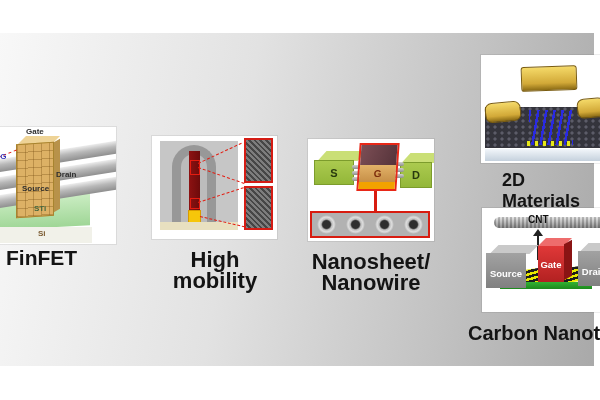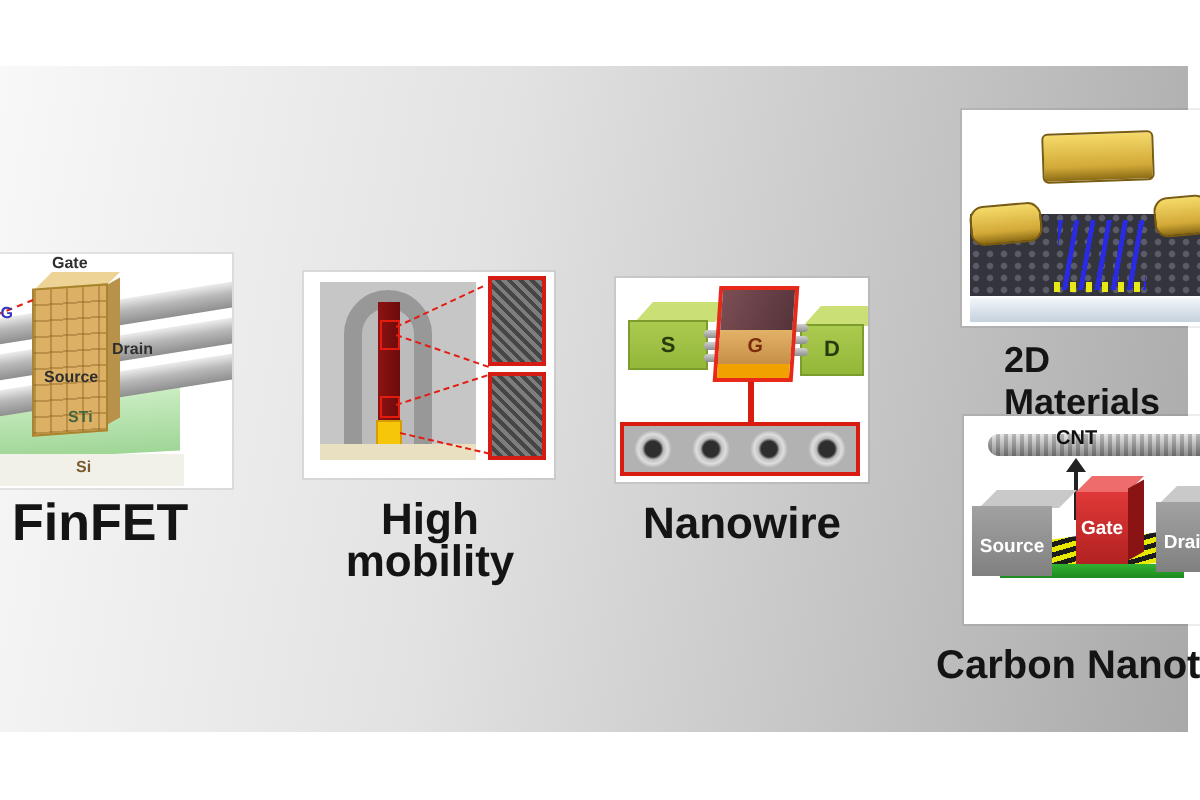--- a/index.html
+++ b/index.html
@@ -6,21 +6,21 @@
   #frame{position:relative;width:600px;height:400px;overflow:hidden;background:#fff;
          font-family:"Liberation Sans",sans-serif;}
   .abs{position:absolute;}
   
   #slide{left:0;top:33px;width:594px;height:333px;
          background:linear-gradient(100deg,#f8f8f8 0%,#e2e2e2 40%,#c2c2c2 75%,#a9a9a9 100%);}
   
   .card{background:#fff;box-shadow:0 0 0 1px rgba(0,0,0,.07);}
   
   .caption{font-weight:bold;color:#141414;}
-  .cap-lg{font-size:26px;}
+  .cap-lg{font-size:21px;}
   .cap-md{font-size:22px;line-height:21px;text-align:center;}
   .cap-line{display:block;}
   .diag-lbl{position:absolute;font-weight:bold;color:#2e2e2e;font-size:8px;line-height:8px;}
   .white-lbl{color:#fff;}
   
   #finfet-card{left:-14px;top:127px;width:130px;height:117px;overflow:hidden;}
   .fin{position:absolute;left:0;width:130px;height:13px;transform:skewY(-9deg);
        background:linear-gradient(#ededed 0%,#b8b8b8 45%,#8f8f8f 100%);}
   #sti-base{left:0;top:68px;width:104px;height:33px;transform:skewY(-3deg);
             background:linear-gradient(#cdeec5,#9fd696);}
@@ -175,20 +175,21 @@
     </div>
     <div class="abs" id="ns-connector"></div>
     <div class="abs" id="ns-tem">
       <div class="wire-circle"></div>
       <div class="wire-circle"></div>
       <div class="wire-circle"></div>
       <div class="wire-circle"></div>
     </div>
   </div>
   <div class="abs caption cap-md" id="ns-caption">
+    <span class="cap-line">Nanosheet/</span>
     <span class="cap-line">Nanowire</span>
   </div>
 
   <div id="td-card" class="abs card">
     <div class="abs gold" id="td-topgate"></div>
     <div class="abs" id="td-slab"></div>
     <div class="abs gold" id="td-elec-l"></div>
     <div class="abs gold" id="td-elec-r"></div>
     <div class="abs" id="td-stripes"></div>
     <div class="abs" id="td-dots"></div>

